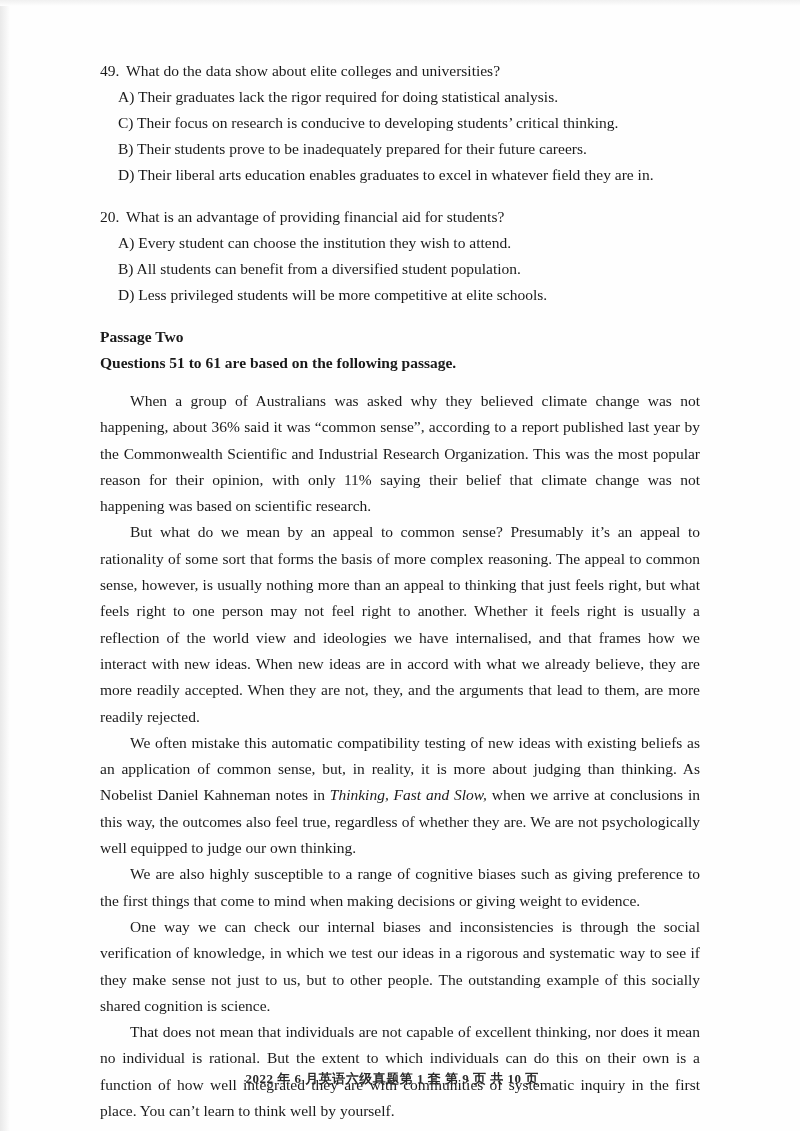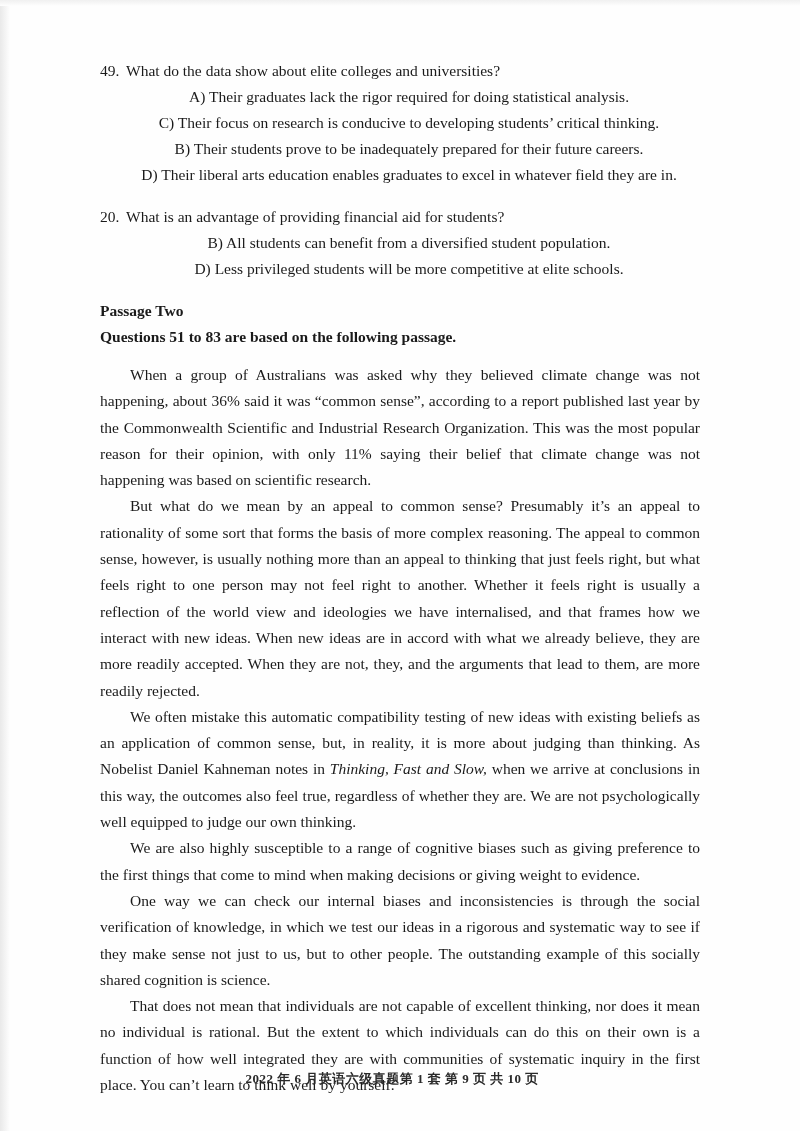--- a/index.html
+++ b/index.html
@@ -58,21 +58,20 @@
   }
   .q-num {
     display: inline-block;
     width: 26px;
   }
   .option {
     font-size: 15.5px;
     line-height: 26px;
     padding-left: 18px;
     white-space: nowrap;
-    text-align: center;
   }
 
   
   .passage-heading {
     font-size: 15.5px;
     line-height: 26px;
     font-weight: bold;
     margin-top: 14px;
   }
   .questions-range {
@@ -126,26 +125,27 @@
       <div class="option">A) Their graduates lack the rigor required for doing statistical analysis.</div>
       <div class="option">C) Their focus on research is conducive to developing students’ critical thinking.</div>
       <div class="option">B) Their students prove to be inadequately prepared for their future careers.</div>
       <div class="option">D) Their liberal arts education enables graduates to excel in whatever field they are in.</div>
     </div>
 
     <div class="question-block">
       <div class="question-stem">
         <span class="q-num">20.</span><span>What is an advantage of providing financial aid for students?</span>
       </div>
+      <div class="option">A) Every student can choose the institution they wish to attend.</div>
       <div class="option">B) All students can benefit from a diversified student population.</div>
       <div class="option">D) Less privileged students will be more competitive at elite schools.</div>
     </div>
 
     <div class="passage-heading">Passage Two</div>
-    <div class="questions-range">Questions 51 to 83 are based on the following passage.</div>
+    <div class="questions-range">Questions 51 to 61 are based on the following passage.</div>
 
     <div class="passage-body">
       <p class="para">When a group of Australians was asked why they believed climate change was not happening, about 36% said it was “common sense”, according to a report published last year by the Commonwealth Scientific and Industrial Research Organization. This was the most popular reason for their opinion, with only 11% saying their belief that climate change was not happening was based on scientific research.</p>
       <p class="para">But what do we mean by an appeal to common sense? Presumably it’s an appeal to rationality of some sort that forms the basis of more complex reasoning. The appeal to common sense, however, is usually nothing more than an appeal to thinking that just feels right, but what feels right to one person may not feel right to another. Whether it feels right is usually a reflection of the world view and ideologies we have internalised, and that frames how we interact with new ideas. When new ideas are in accord with what we already believe, they are more readily accepted. When they are not, they, and the arguments that lead to them, are more readily rejected.</p>
       <p class="para"><span>We often mistake this automatic compatibility testing of new ideas with existing beliefs as an application of common sense, but, in reality, it is more about judging than thinking. As Nobelist Daniel Kahneman notes in </span><i>Thinking, Fast and Slow,</i><span> when we arrive at conclusions in this way, the outcomes also feel true, regardless of whether they are. We are not psychologically well equipped to judge our own thinking.</span></p>
       <p class="para">We are also highly susceptible to a range of cognitive biases such as giving preference to the first things that come to mind when making decisions or giving weight to evidence.</p>
       <p class="para">One way we can check our internal biases and inconsistencies is through the social verification of knowledge, in which we test our ideas in a rigorous and systematic way to see if they make sense not just to us, but to other people. The outstanding example of this socially shared cognition is science.</p>
       <p class="para">That does not mean that individuals are not capable of excellent thinking, nor does it mean no individual is rational. But the extent to which individuals can do this on their own is a function of how well integrated they are with communities of systematic inquiry in the first place. You can’t learn to think well by yourself.</p>
 
     </div>

